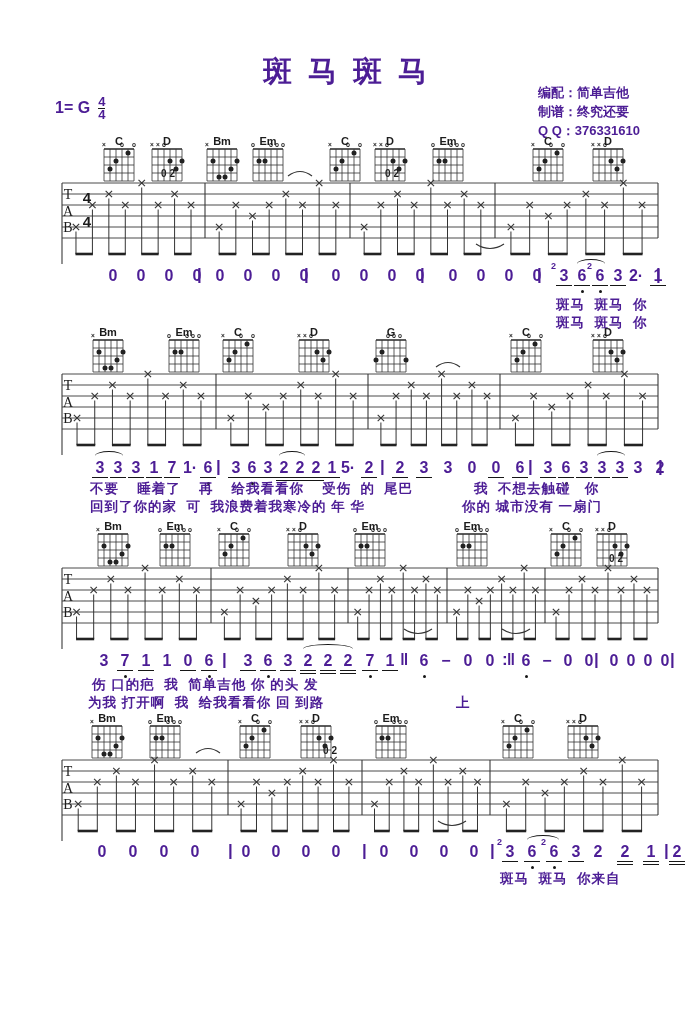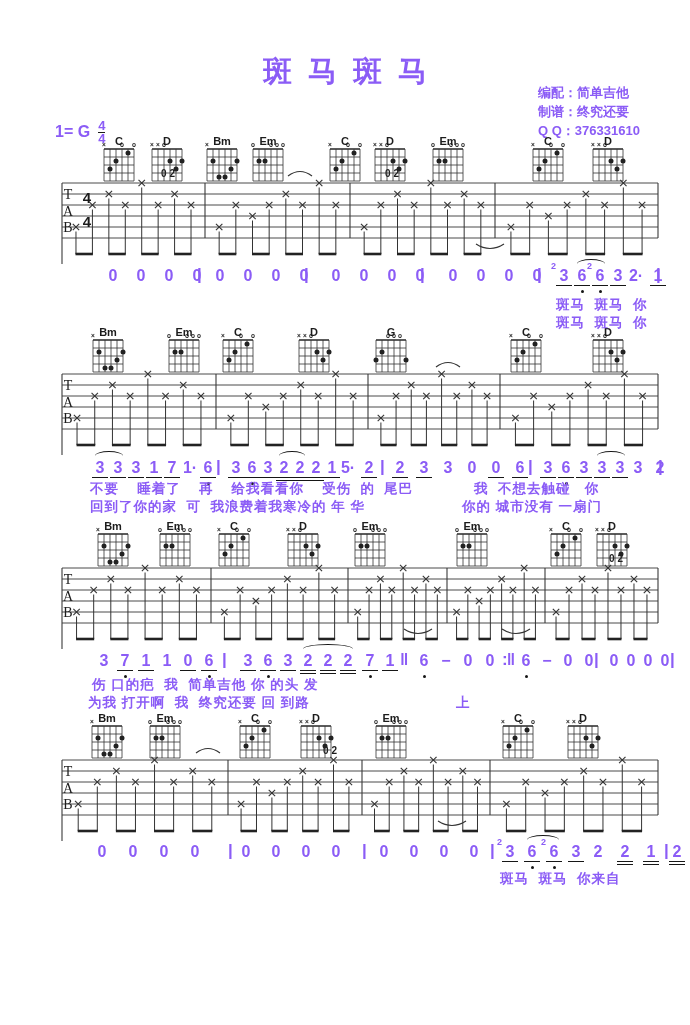--- a/index.html
+++ b/index.html
@@ -1,22 +1,22 @@
 <!DOCTYPE html>
 <html><head>
 <meta charset="utf-8">
 <style>
   html,body{margin:0;padding:0;background:#fff;}
   #page{position:relative;width:690px;height:1025px;background:#ffffff;overflow:hidden;
-        font-family:"Liberation Sans",sans-serif;color:#8b5cf6;}
+        font-family:"Liberation Sans",sans-serif;color:#4c1d95;}
   .title{position:absolute;top:52px;left:0;width:100%;text-align:center;
          font-size:29px;font-weight:bold;letter-spacing:16px;text-indent:16px;}
   .credits{position:absolute;left:538px;top:83px;font-size:13px;font-weight:bold;
            line-height:19px;white-space:nowrap;}
-  .keysig{position:absolute;left:55px;top:120px;font-size:16px;font-weight:bold;}
+  .keysig{position:absolute;left:55px;top:96px;font-size:16px;font-weight:bold;}
   .frac{display:inline-block;vertical-align:middle;margin-left:8px;text-align:center;
         font-size:13px;font-weight:bold;line-height:12px;}
   .frac .tb{display:block;}
   .frac .bb{display:block;border-top:1px solid #1c1c1c;}
   .tok{position:absolute;width:16px;height:19px;line-height:19px;text-align:center;
        font-size:16px;font-weight:bold;}
   .tok.u1{border-bottom:1.5px solid #161616;}
   .tok.u2{border-bottom:4px double #161616;}
   .tok .sup{position:absolute;top:-9px;left:-5px;font-size:9px;font-style:normal;font-weight:bold;}
   .tok.dotb::after{content:"";position:absolute;left:50%;margin-left:-1.5px;bottom:-8px;
@@ -1339,17 +1339,17 @@
       <span class="tok u2" style="left: 669px; top: 842px;">2</span>
       <span class="ntie" style="left: 527px; top: 835px; width: 32px;"></span>
       <span class="bar" style="left: 664px; top: 841px;">|</span>
       <span class="lyr" style="left: 556px; top: 296px;">斑马  斑马  你</span>
       <span class="lyr" style="left: 556px; top: 314px;">斑马  斑马  你</span>
       <span class="lyr" style="left: 90px; top: 480px; font-family: Liberation Mono, monospace;">不要  睡着了  再  给我看看你  受伤 的 尾巴</span>
       <span class="lyr" style="left: 474px; top: 480px;">我  不想去触碰   你</span>
       <span class="lyr" style="left: 90px; top: 498px;">回到了你的家  可  我浪费着我寒冷的 年 华</span>
       <span class="lyr" style="left: 462px; top: 498px;">你的 城市没有 一扇门</span>
       <span class="lyr" style="left: 92px; top: 676px;">伤 口的疤  我  简单吉他 你 的头 发</span>
-      <span class="lyr" style="left: 88px; top: 694px;">为我 打开啊  我  终究还要 回 到路</span>
+      <span class="lyr" style="left: 88px; top: 694px;">为我 打开啊  我  给我看看你 回 到路</span>
       <span class="lyr" style="left: 456px; top: 694px;">上</span>
       <span class="lyr" style="left: 500px; top: 870px;">斑马  斑马  你来自</span>
     </div>
 </div>
 
 </body></html>

